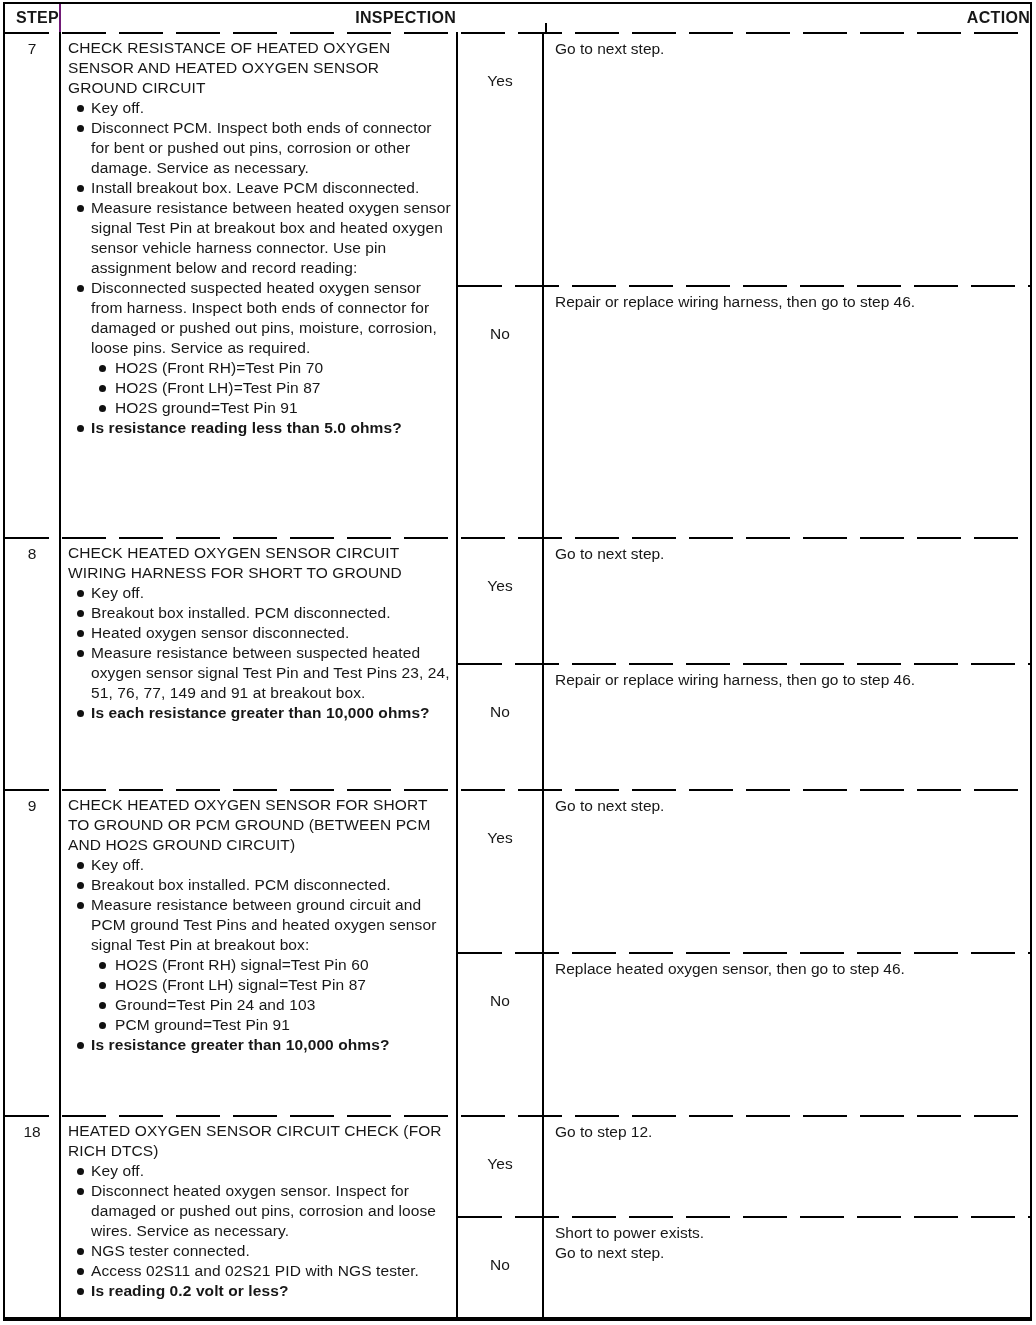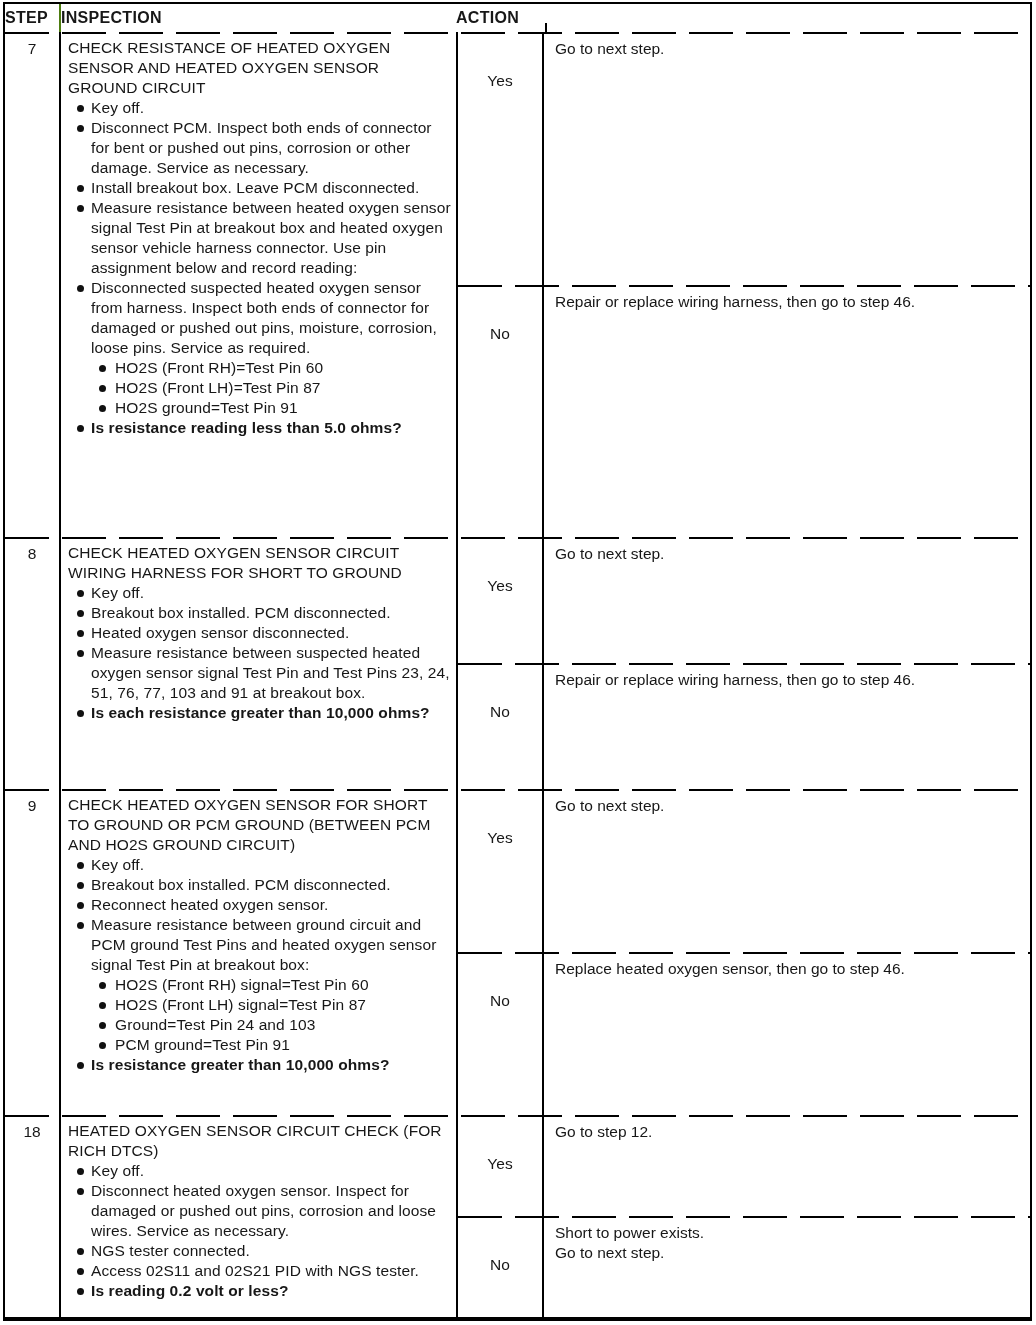--- a/index.html
+++ b/index.html
@@ -27,22 +27,22 @@
     background-position:left top;
   }
   
   .hdr{
     display:grid;
     grid-template-columns:54px 397px 1fr;
     font-weight:bold;
     font-size:16px;
     position:relative;
   }
-  .hdr > div{padding-top:5px;text-align:left;letter-spacing:0.3px;}
-  .h-insp{border-left:2px solid #4d7c0f;}
+  .hdr > div{padding-top:5px;text-align:right;letter-spacing:0.3px;}
+  .h-insp{border-left:2px solid #701a75;}
   .hdr::after{ 
     content:"";position:absolute;left:540px;bottom:0;width:2px;height:9px;background:#000;
   }
   
   .row{
     display:grid;
     grid-template-columns:54px 397px 1fr;
     font-size:15.5px;
     line-height:20px;
   }
@@ -93,21 +93,21 @@
   <div class="row dash-top">
     <div class="c-step">7</div>
     <div class="c-insp">
       <div class="r-title">CHECK RESISTANCE OF HEATED OXYGEN SENSOR AND HEATED OXYGEN SENSOR GROUND CIRCUIT</div>
       <ul class="bullets">
             <li class="b1">Key off.</li>
             <li class="b1">Disconnect PCM. Inspect both ends of connector for bent or pushed out pins, corrosion or other damage. Service as necessary.</li>
             <li class="b1">Install breakout box. Leave PCM disconnected.</li>
             <li class="b1">Measure resistance between heated oxygen sensor signal Test Pin at breakout box and heated oxygen sensor vehicle harness connector. Use pin assignment below and record reading:</li>
             <li class="b1">Disconnected suspected heated oxygen sensor from harness. Inspect both ends of connector for damaged or pushed out pins, moisture, corrosion, loose pins. Service as required.</li>
-            <li class="b2">HO2S (Front RH)=Test Pin 60</li>
+            <li class="b2">HO2S (Front RH)=Test Pin 70</li>
             <li class="b2">HO2S (Front LH)=Test Pin 87</li>
             <li class="b2">HO2S ground=Test Pin 91</li>
             <li class="b1 bold">Is resistance reading less than 5.0 ohms?</li>
           </ul>
     </div>
     <div class="c-act">
           <div class="act-half">
             <div class="a-ans">Yes</div>
             <div class="a-txt">
               <div>Go to next step.</div>
@@ -123,21 +123,21 @@
   </div>
 
   <div class="row dash-top">
     <div class="c-step">8</div>
     <div class="c-insp">
       <div class="r-title">CHECK HEATED OXYGEN SENSOR CIRCUIT WIRING HARNESS FOR SHORT TO GROUND</div>
       <ul class="bullets">
             <li class="b1">Key off.</li>
             <li class="b1">Breakout box installed. PCM disconnected.</li>
             <li class="b1">Heated oxygen sensor disconnected.</li>
-            <li class="b1">Measure resistance between suspected heated oxygen sensor signal Test Pin and Test Pins 23, 24, 51, 76, 77, 103 and 91 at breakout box.</li>
+            <li class="b1">Measure resistance between suspected heated oxygen sensor signal Test Pin and Test Pins 23, 24, 51, 76, 77, 149 and 91 at breakout box.</li>
             <li class="b1 bold">Is each resistance greater than 10,000 ohms?</li>
           </ul>
     </div>
     <div class="c-act">
           <div class="act-half">
             <div class="a-ans">Yes</div>
             <div class="a-txt">
               <div>Go to next step.</div>
             </div>
           </div>
@@ -150,21 +150,20 @@
         </div>
   </div>
 
   <div class="row dash-top">
     <div class="c-step">9</div>
     <div class="c-insp">
       <div class="r-title">CHECK HEATED OXYGEN SENSOR FOR SHORT TO GROUND OR PCM GROUND (BETWEEN PCM AND HO2S GROUND CIRCUIT)</div>
       <ul class="bullets">
             <li class="b1">Key off.</li>
             <li class="b1">Breakout box installed. PCM disconnected.</li>
-            <li class="b1">Reconnect heated oxygen sensor.</li>
             <li class="b1">Measure resistance between ground circuit and PCM ground Test Pins and heated oxygen sensor signal Test Pin at breakout box:</li>
             <li class="b2">HO2S (Front RH) signal=Test Pin 60</li>
             <li class="b2">HO2S (Front LH) signal=Test Pin 87</li>
             <li class="b2">Ground=Test Pin 24 and 103</li>
             <li class="b2">PCM ground=Test Pin 91</li>
             <li class="b1 bold">Is resistance greater than 10,000 ohms?</li>
           </ul>
     </div>
     <div class="c-act">
           <div class="act-half">

